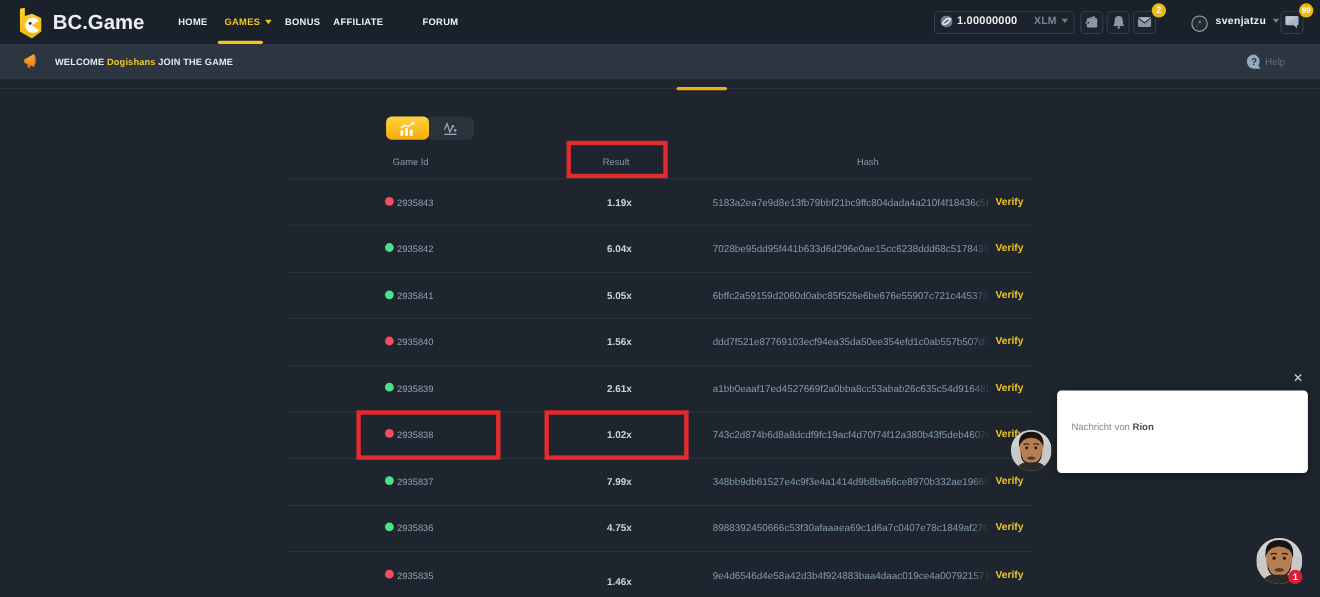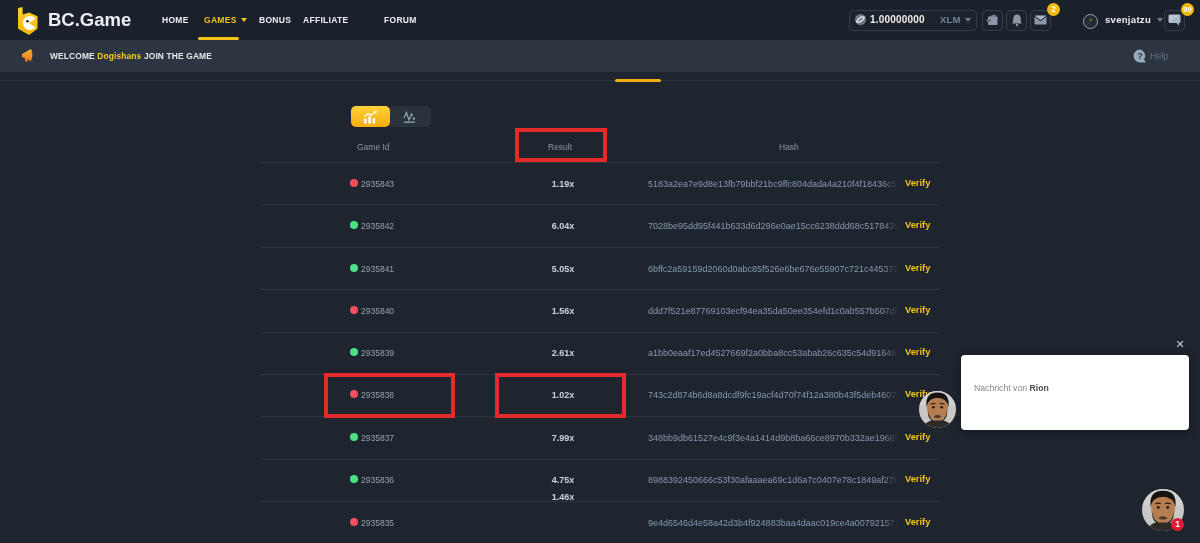--- a/index.html
+++ b/index.html
@@ -230,21 +230,21 @@
   <div class="verify" style="top:432px;">Verify</div>
 
   <div class="dot" style="left:350px;top:475px;background:#4ce08a;"></div>
   <div class="gid" style="left:361px;top:475px;">2935836</div>
   <div class="res" style="left:533px;top:475px;">4.75x</div>
   <div class="hash" style="top:475px;">8988392450666c53f30afaaaea69c1d6a7c0407e78c1849af27f1b3e8</div>
   <div class="verify" style="top:474px;">Verify</div>
 
   <div class="dot" style="left:350px;top:518px;background:#f44e5e;"></div>
   <div class="gid" style="left:361px;top:518px;">2935835</div>
-  <div class="res" style="left:533px;top:492px;">1.46x</div>
+  <div class="res" style="left:533px;top:524px;">1.46x</div>
   <div class="hash" style="top:518px;">9e4d6546d4e58a42d3b4f924883baa4daac019ce4a00792157182c4f6</div>
   <div class="verify" style="top:517px;">Verify</div>
 
   <div class="redbox" style="left:515px;top:128px;width:92px;height:34px;"></div>
   <div class="redbox" style="left:324px;top:373px;width:131px;height:45px;"></div>
   <div class="redbox" style="left:495px;top:373px;width:131px;height:45px;"></div>
 
   <div class="abs" style="left:1171px;top:335px;width:18px;height:18px;color:#c9d1d8;
     font-size:11px;line-height:18px;text-align:center;z-index:10;">✕</div>
 

